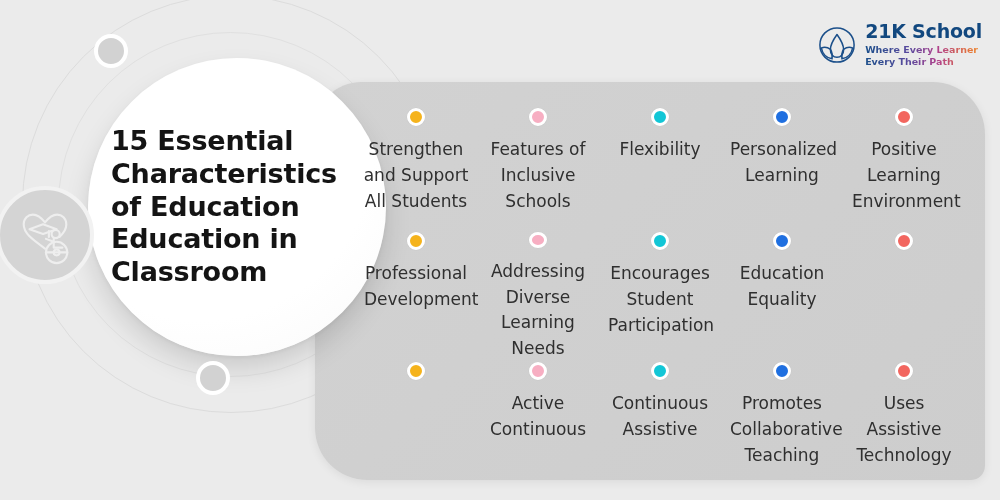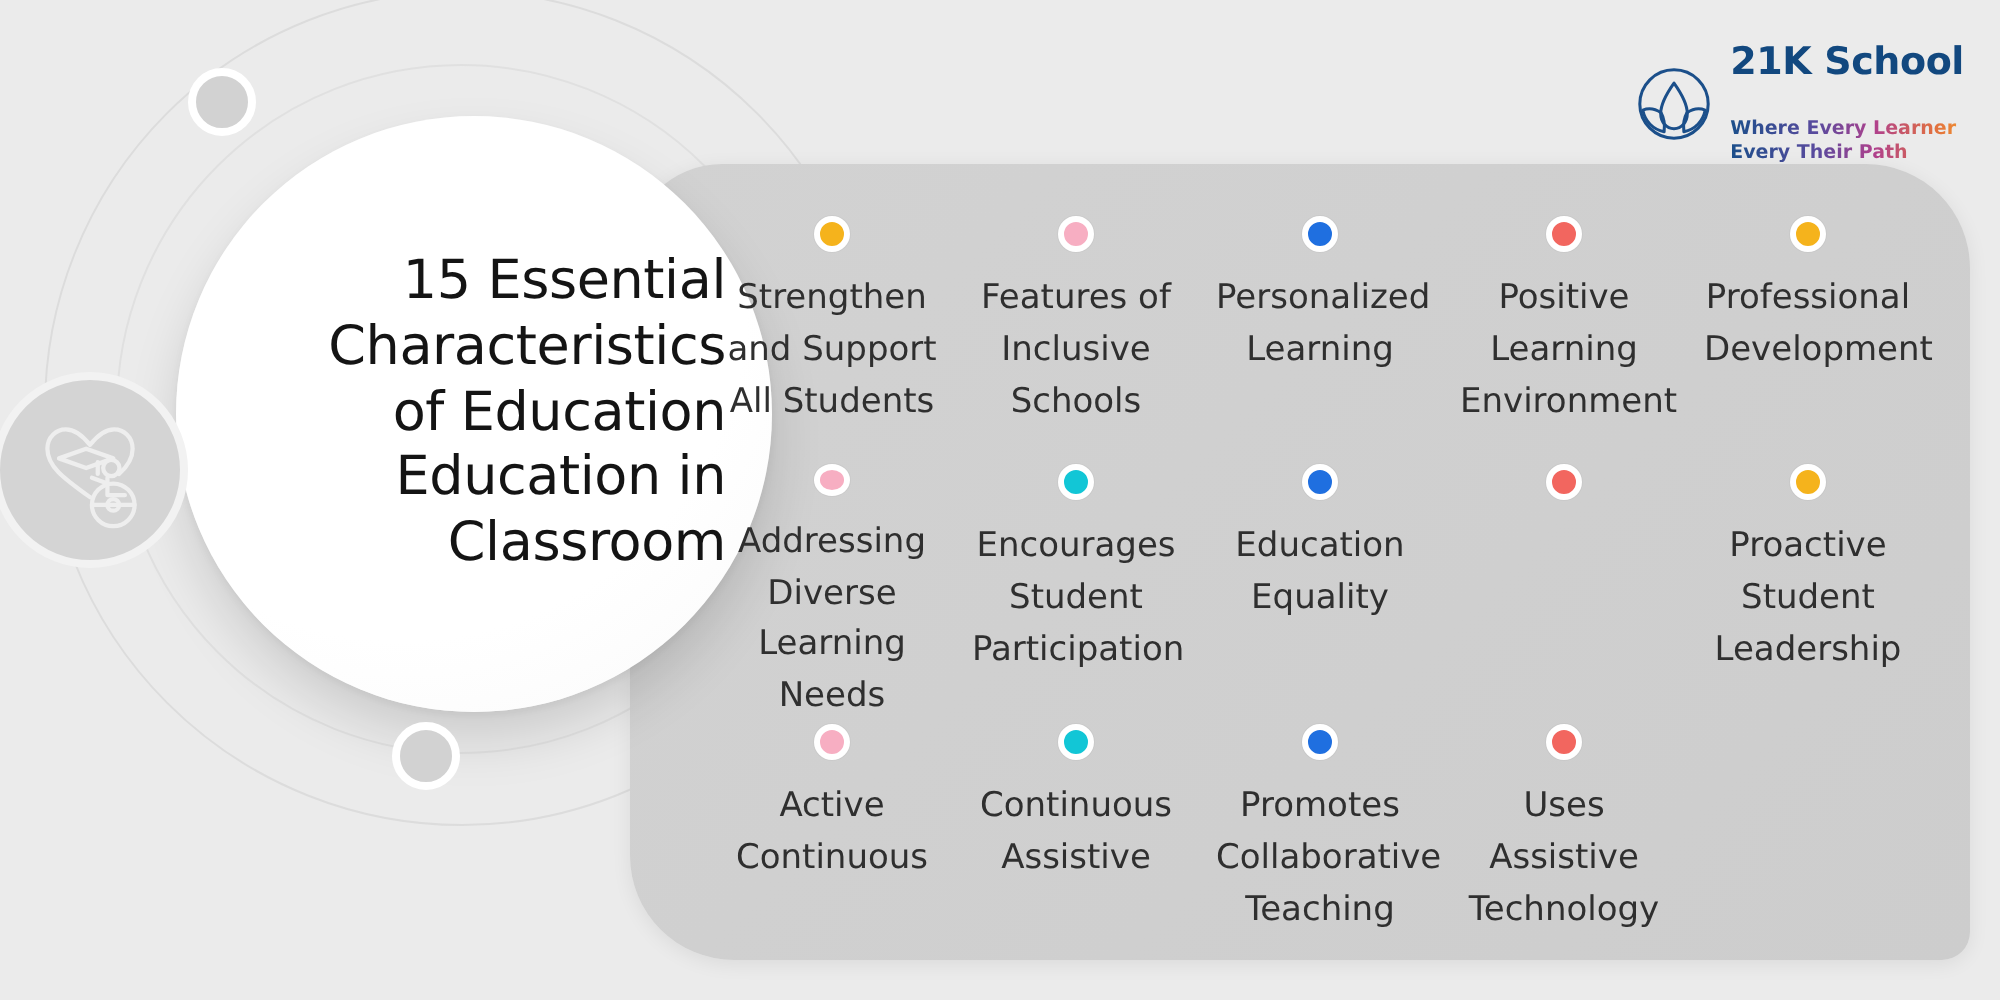--- a/index.html
+++ b/index.html
@@ -40,23 +40,23 @@
     left:88px;top:58px;
     width:298px;height:298px;
     border-radius:50%;
     background:radial-gradient(circle at 38% 30%,#ffffff 0%,#ffffff 62%,#fbfbfb 86%,#f4f4f4 100%);
     box-shadow:0 14px 26px rgba(0,0,0,.13), 0 2px 4px rgba(0,0,0,.05);
     display:flex;align-items:center;justify-content:center;
   }
   .hero-title{
     font-size:27px;
     line-height:1.22;
-    font-weight:normal;
+    font-weight:bold;
     color:#141414;
-    text-align:right;
+    text-align:left;
     letter-spacing:-0.2px;
     width:252px;
   }
 
   
   .knob{
     position:absolute;border-radius:50%;
     background:#d2d2d2;
     border:4px solid #ffffff;
     box-sizing:border-box;
@@ -77,21 +77,21 @@
   .logo{
     position:absolute;right:18px;top:22px;
     display:flex;align-items:center;gap:9px;
   }
   .logo-mark{width:38px;height:38px;flex:0 0 38px;}
   .logo-text{display:flex;flex-direction:column;line-height:1;}
   .logo-name{
     font-size:19px;font-weight:bold;color:#12487f;letter-spacing:-0.2px;
   }
   .logo-tag{
-    margin-top:18px;
+    margin-top:3px;
     font-size:9.5px;font-weight:bold;line-height:1.22;
     background:linear-gradient(90deg,#1b4f8a 0%,#5b4a9e 38%,#b0418c 62%,#e2713f 88%,#f0912f 100%);
     -webkit-background-clip:text;background-clip:text;
     color:transparent;-webkit-text-fill-color:transparent;
   }
 
   
   .grid{
     position:absolute;
     left:358px;top:108px;
@@ -171,20 +171,24 @@
   <div class="grid" id="grid">
       <div class="cell wide">
         <span class="dot" style="background: rgb(245, 179, 28);"></span>
         <span class="cell-label">Strengthen and Support All Students</span>
       </div>
       <div class="cell">
         <span class="dot" style="background: rgb(247, 174, 194);"></span>
         <span class="cell-label">Features of Inclusive Schools</span>
       </div>
       <div class="cell">
+        <span class="dot" style="background: rgb(18, 198, 214);"></span>
+        <span class="cell-label">Flexibility</span>
+      </div>
+      <div class="cell">
         <span class="dot" style="background: rgb(31, 111, 224);"></span>
         <span class="cell-label">Personalized Learning</span>
       </div>
       <div class="cell">
         <span class="dot" style="background: rgb(242, 102, 95);"></span>
         <span class="cell-label">Positive Learning Environment</span>
       </div>
       <div class="cell">
         <span class="dot" style="background: rgb(245, 179, 28);"></span>
         <span class="cell-label">Professional Development</span>
@@ -199,21 +203,20 @@
       </div>
       <div class="cell">
         <span class="dot" style="background: rgb(31, 111, 224);"></span>
         <span class="cell-label">Education Equality</span>
       </div>
       <div class="cell wide">
         <span class="dot" style="background: rgb(242, 102, 95);"></span>
       </div>
       <div class="cell">
         <span class="dot" style="background: rgb(245, 179, 28);"></span>
-        <span class="cell-label">Proactive Student Leadership</span>
       </div>
       <div class="cell">
         <span class="dot" style="background: rgb(247, 174, 194);"></span>
         <span class="cell-label">Active Continuous</span>
       </div>
       <div class="cell">
         <span class="dot" style="background: rgb(18, 198, 214);"></span>
         <span class="cell-label">Continuous Assistive</span>
       </div>
       <div class="cell">

